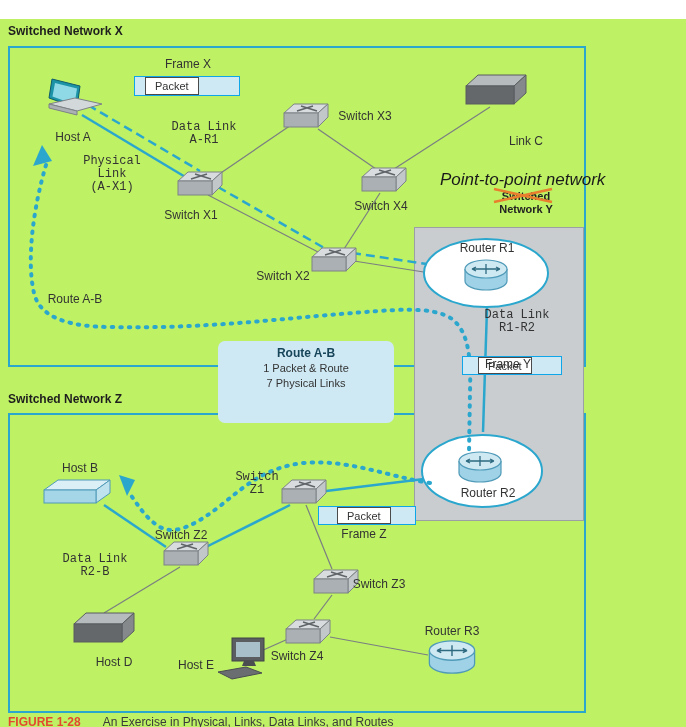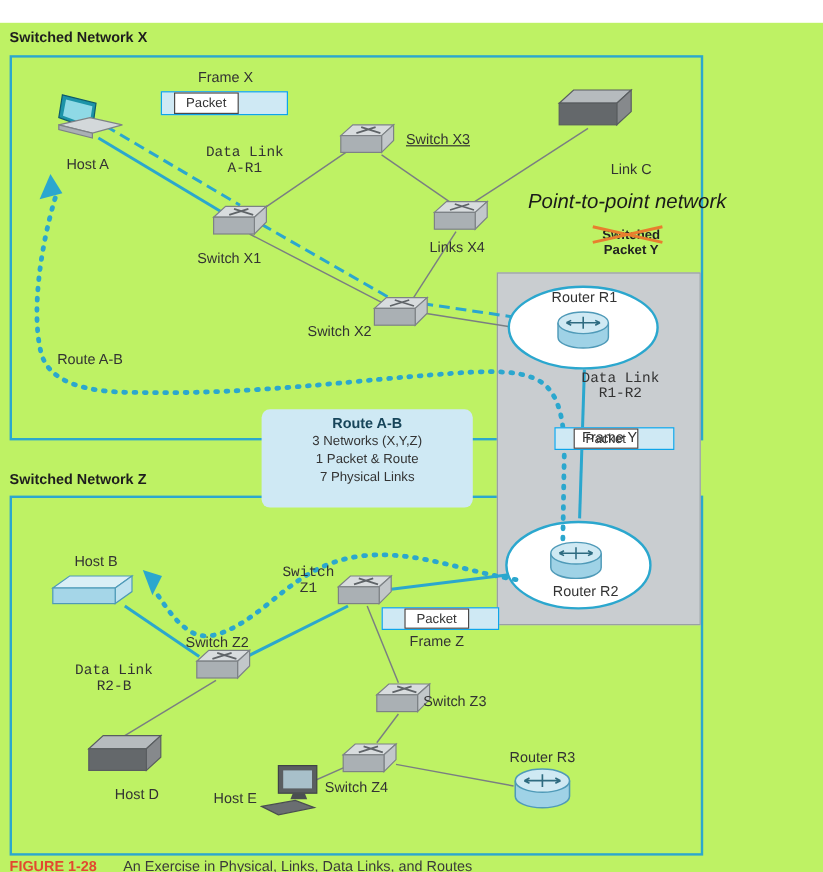--- a/index.html
+++ b/index.html
@@ -16,21 +16,21 @@
   .lbl span { display:block;font-family:Liberation Mono, monospace; }
   .icon { position:absolute; z-index:5; }
   .frame-bar { position:absolute; display:flex; align-items:stretch; background:#CFE9F4;
     border:1px solid #0ea5e9; box-sizing:border-box; z-index:6; }
   .packet-box { background:#ffffff; border:1.5px solid #4a4a4a; font-size:11px; color:#333;
     display:flex; align-items:center; padding:0 9px; }
   .route-box { position:absolute; left:218px; top:322px; width:176px; height:82px;
     background:#CFE9F4; border-radius:7px; text-align:center; z-index:4; padding-top:5px; box-sizing:border-box; }
   .route-box .rb-title { font-size:12px; font-weight:bold; color:#17455a; line-height:15px; }
   .route-box .rb-line { font-size:11px; color:#333; line-height:15px; }
-  .p2p { position:absolute; left:440px; top:139px; font-size:17px; font-style:italic; color:#1a1a1a; z-index:6; white-space:nowrap; }
+  .p2p { position:absolute; left:440px; top:151px; font-size:17px; font-style:italic; color:#1a1a1a; z-index:6; white-space:nowrap; }
   .netY-lbl { position:absolute; left:488px; top:171px; width:76px; text-align:center;
     font-size:11px; font-weight:bold; color:#222; line-height:13px; z-index:6; }
   .cross-x { position:absolute; left:490px; top:168px; z-index:7; }
   .caption { position:absolute; left:8px; top:696px; display:flex; gap:22px; align-items:flex-end; z-index:6; }
   .fig-num { font-size:12px; font-weight:bold; color:#E2492F; }
   .fig-txt { font-size:12px; color:#3a3a3a; }
 </style>
 </head>
 <body>
 
@@ -81,21 +81,20 @@
       <path d="M 430,464 C 386,457 348,440 304,444 C 266,448 246,466 220,487 C 198,504 176,517 160,508 C 146,500 138,486 128,472"></path>
     </g>
     <g fill="#2BA7CE">
       <polygon points="42,126 33,147 52,142"></polygon>
       <polygon points="119,456 135,461 127,477"></polygon>
     </g>
   </svg>
 
   <div class="route-box">
     <div class="rb-title">Route A-B</div>
-    <div class="rb-line">3 Networks (X,Y,Z)</div>
     <div class="rb-line">1 Packet &amp; Route</div>
     <div class="rb-line">7 Physical Links</div>
   </div>
 
   <div class="lbl" style="left:158px; top:39px; width:60px;">Frame X</div>
   <div class="frame-bar" style="left:134px; top:57px; width:106px; height:20px; padding-left:10px;">
     <div class="packet-box">Packet</div>
   </div>
 
   <div class="frame-bar" style="left:462px; top:337px; width:100px; height:19px; padding-left:15px;">
@@ -105,30 +104,35 @@
 
   <div class="frame-bar" style="left:318px; top:487px; width:98px; height:19px; padding-left:18px;">
     <div class="packet-box">Packet</div>
   </div>
   <div class="lbl" style="left:334px; top:509px; width:60px;">Frame Z</div>
 
   <div class="p2p">Point-to-point network</div>
 
   <div class="netY-lbl">
     <span>Switched</span>
-    <span>Packet Y</span>
+    <span>Network Y</span>
   </div>
   <svg class="cross-x" width="66" height="18" viewBox="0 0 66 18">
     <line x1="4" y1="2" x2="62" y2="15" stroke="#E87E2E" stroke-width="2.5"></line>
     <line x1="4" y1="15" x2="62" y2="2" stroke="#E87E2E" stroke-width="2.5"></line>
   </svg>
 
   <div class="lbl" style="left:168px; top:102px; width:72px;">
     <span>Data Link</span>
     <span>A-R1</span>
+  </div>
+  <div class="lbl" style="left:80px; top:136px; width:64px;">
+    <span>Physical</span>
+    <span>Link</span>
+    <span>(A-X1)</span>
   </div>
   <div class="lbl" style="left:480px; top:290px; width:74px;">
     <span>Data Link</span>
     <span>R1-R2</span>
   </div>
   <div class="lbl" style="left:60px; top:534px; width:70px;">
     <span>Data Link</span>
     <span>R2-B</span>
   </div>
   <div class="lbl" style="left:40px; top:274px; width:70px;">Route A-B</div>
@@ -251,22 +255,22 @@
   <div class="icon" style="left:424px; top:618px;">
     <svg width="56" height="40" viewBox="0 0 52 36">
         <path d="M5,12 L5,24 A21,9 0 0 0 47,24 L47,12" fill="#9fd2e6" stroke="#4f9ab8" stroke-width="1.2"></path>
         <ellipse cx="26" cy="12" rx="21" ry="9" fill="#cfe9f3" stroke="#4f9ab8" stroke-width="1.2"></ellipse>
         <path d="M12,12 L40,12 M26,7 L26,17 M12,12 l4,-2 M12,12 l4,2 M40,12 l-4,-2 M40,12 l-4,2" stroke="#2e6b80" stroke-width="1.3" fill="none"></path>
       </svg>
   </div>
 
   <div class="lbl" style="left:42px; top:112px; width:62px;">Host A</div>
   <div class="lbl" style="left:156px; top:190px; width:70px;">Switch X1</div>
-  <div class="lbl" style="left:330px; top:91px; width:70px;text-decoration:underline;">Switch X3</div>
-  <div class="lbl" style="left:346px; top:181px; width:70px;">Links X4</div>
+  <div class="lbl" style="left:330px; top:91px; width:70px;">Switch X3</div>
+  <div class="lbl" style="left:346px; top:181px; width:70px;">Switch X4</div>
   <div class="lbl" style="left:494px; top:116px; width:64px;">Link C</div>
   <div class="lbl" style="left:248px; top:251px; width:70px;">Switch X2</div>
   <div class="lbl" style="left:442px; top:223px; width:90px;">Router R1</div>
   <div class="lbl" style="left:446px; top:468px; width:84px;">Router R2</div>
   <div class="lbl" style="left:48px; top:443px; width:64px;">Host B</div>
   <div class="lbl" style="left:234px; top:452px; width:46px;">
     <span>Switch</span>
     <span>Z1</span>
   </div>
   <div class="lbl" style="left:146px; top:510px; width:70px;">Switch Z2</div>

